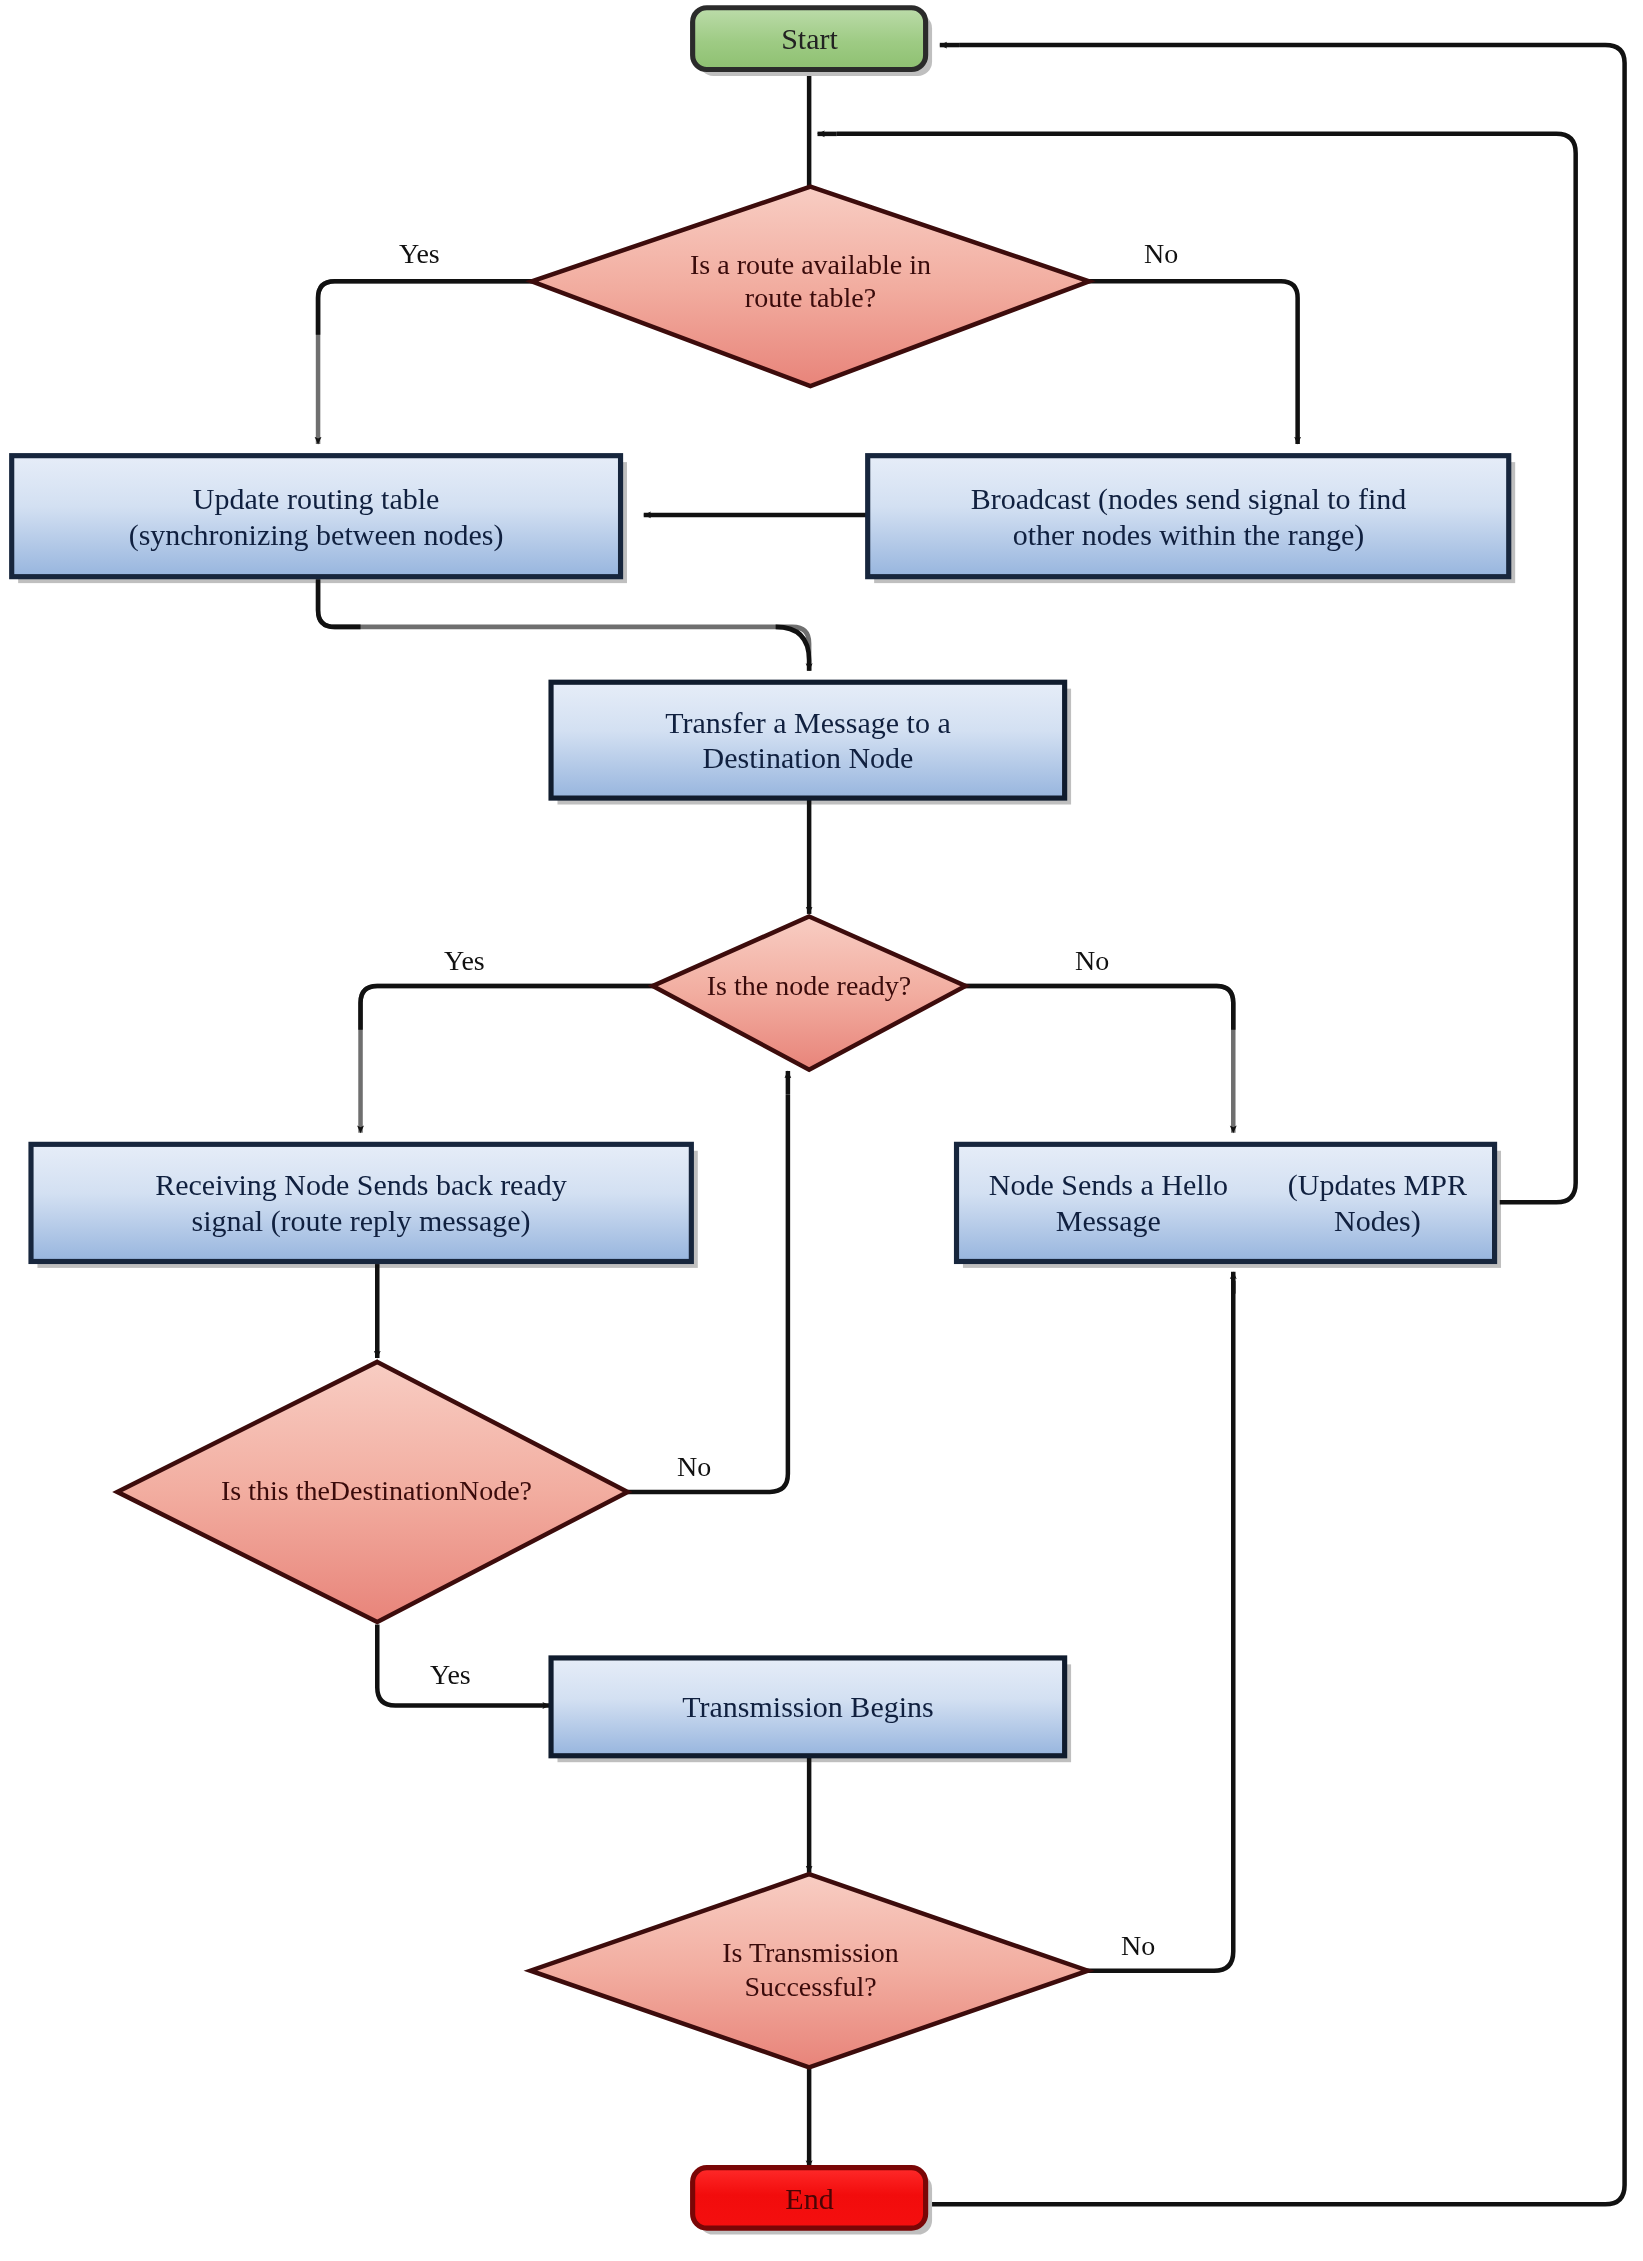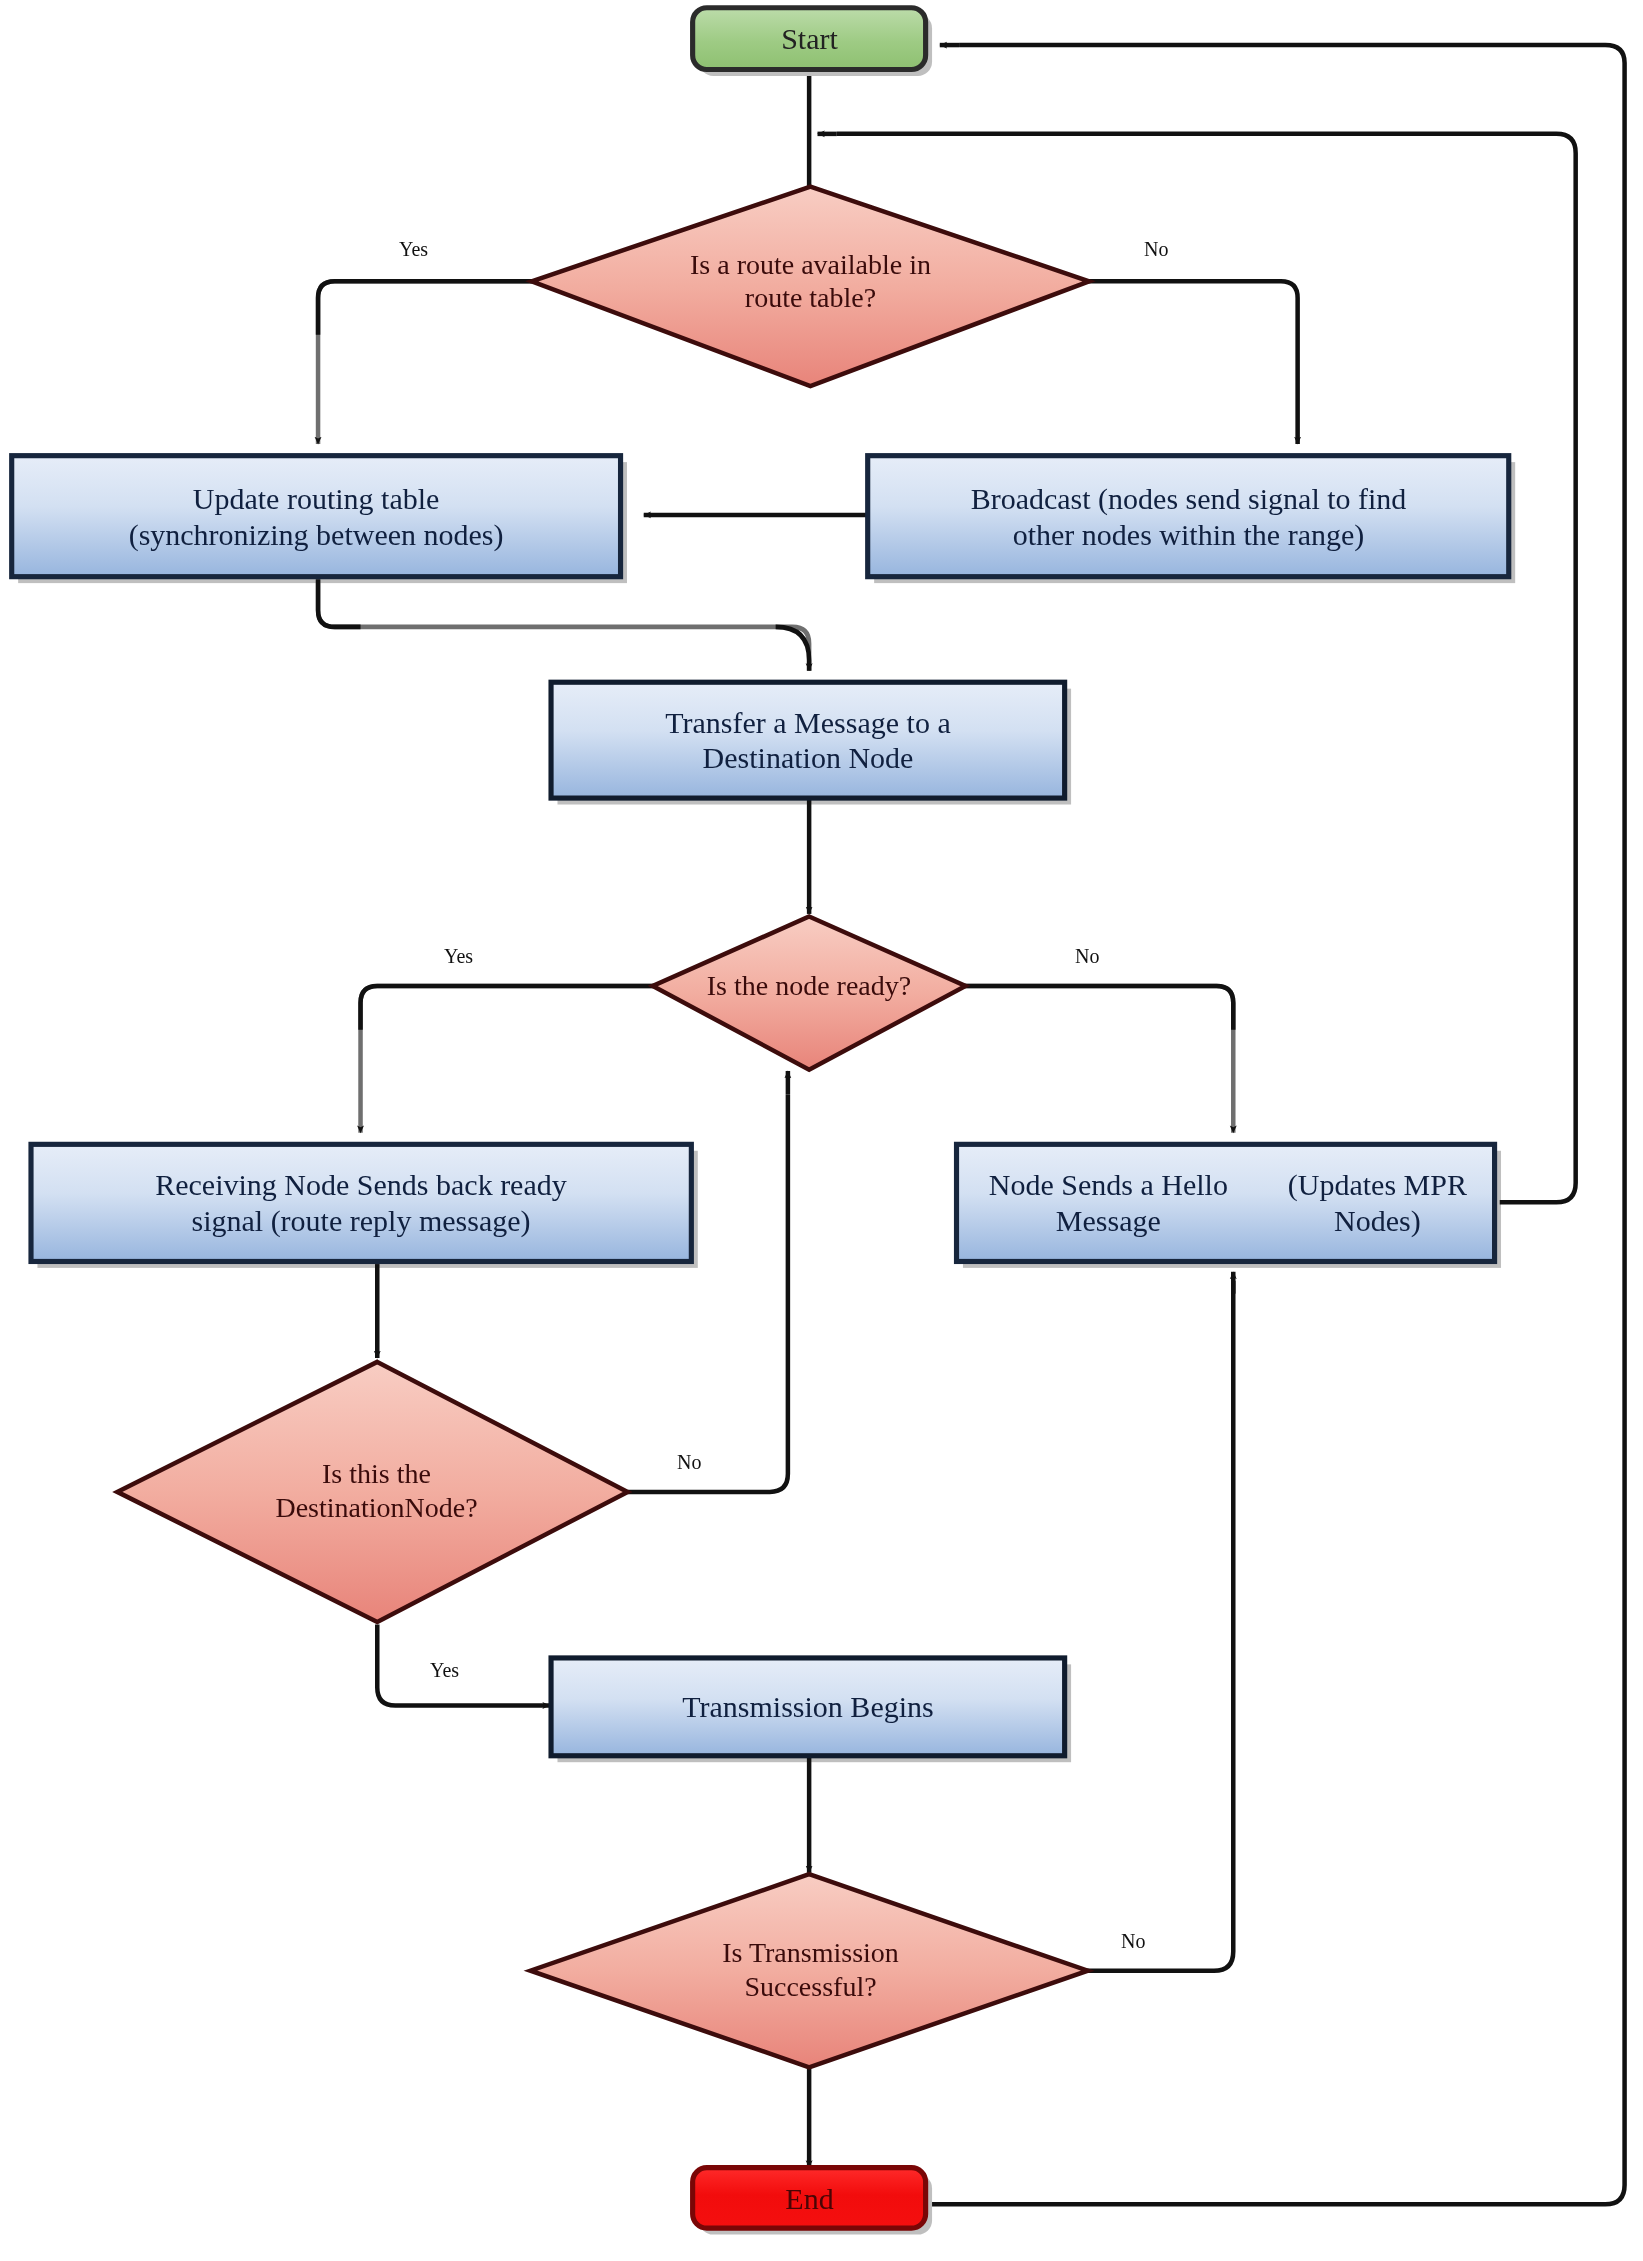--- a/index.html
+++ b/index.html
@@ -6,21 +6,21 @@
   body{font-family:"Liberation Serif", serif;}
   #stage{position:relative;width:1644px;height:2261px;background:#fff;overflow:hidden;}
   svg#flow{position:absolute;inset:0;width:1644px;height:2261px;}
   .node-label{
     position:absolute;display:flex;align-items:center;justify-content:center;
     text-align:center;line-height:1.18;pointer-events:none;
     font-family:"Liberation Serif", serif;color:#1a1a1a;
   }
   .edge-label{
     position:absolute;font-family:"Liberation Serif", serif;
-    font-size:20px;color:#111;white-space:nowrap;
+    font-size:28px;color:#111;white-space:nowrap;
   }
   .lbl-start{font-size:30px;color:#222;}
   .lbl-end{font-size:30px;color:#4a0505;}
   .lbl-proc{font-size:30px;color:#10203f;}
   .lbl-dec{font-size:28px;color:#3a0b0b;}
 </style>
 </head>
 <body>
 
 <div id="stage">
@@ -167,21 +167,21 @@
   <div class="node-label lbl-proc" style="left:31px;top:1144px;width:660px;height:117px;flex-direction:column;">
     <span>Receiving Node Sends back ready</span>
     <span>signal (route reply message)</span>
   </div>
 
   <div class="node-label lbl-proc" style="left:957px;top:1144px;width:538px;height:117px;flex-direction:row;">
     <span>Node Sends a Hello Message</span>
     <span>(Updates MPR Nodes)</span>
   </div>
 
-  <div class="node-label lbl-dec" style="left:145px;top:1442px;width:463px;height:97px;flex-direction:column;">
+  <div class="node-label lbl-dec" style="left:145px;top:1442px;width:463px;height:97px;">
     <span>Is this the</span>
     <span>DestinationNode?</span>
   </div>
 
   <div class="node-label lbl-proc" style="left:551px;top:1658px;width:514px;height:98px;">
     <span>Transmission Begins</span>
   </div>
 
   <div class="node-label lbl-dec" style="left:579px;top:1921px;width:463px;height:97px;flex-direction:column;text-align:center;">
     <span>Is Transmission</span>

